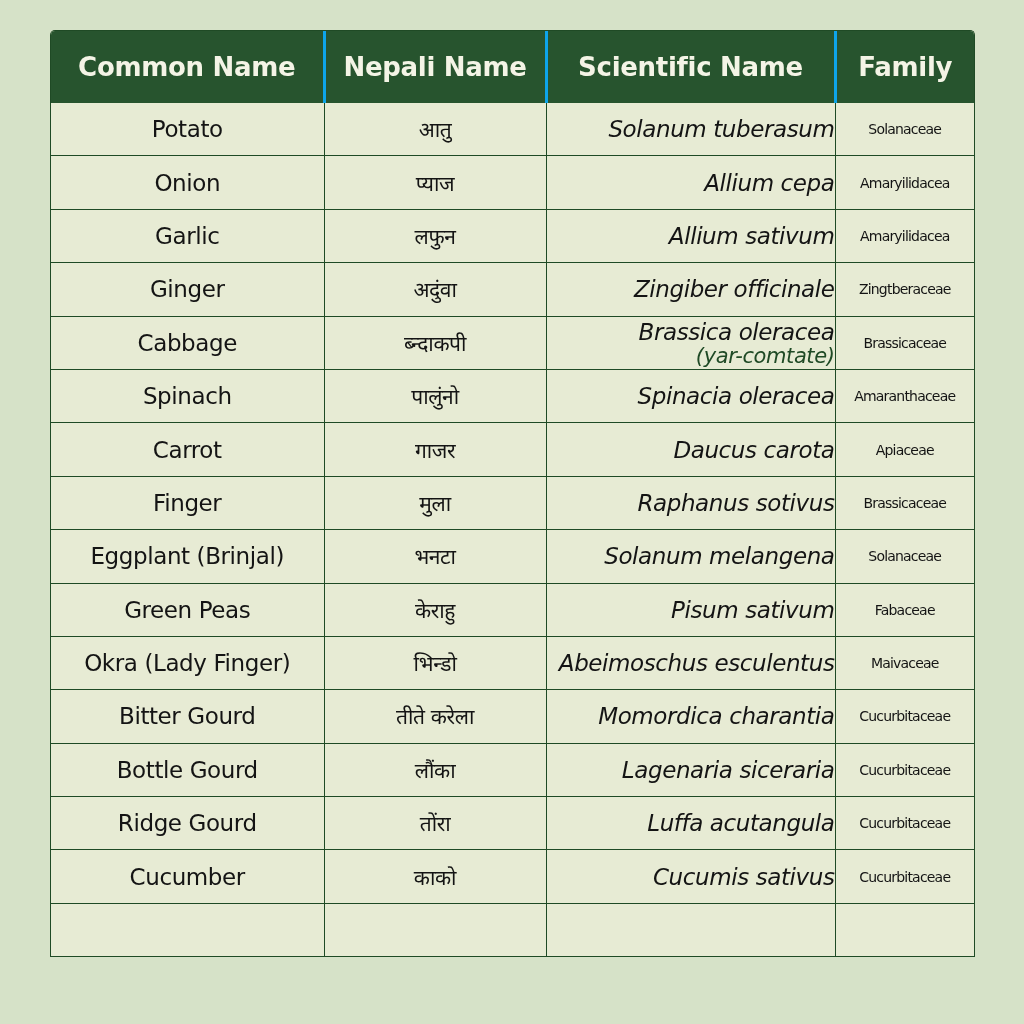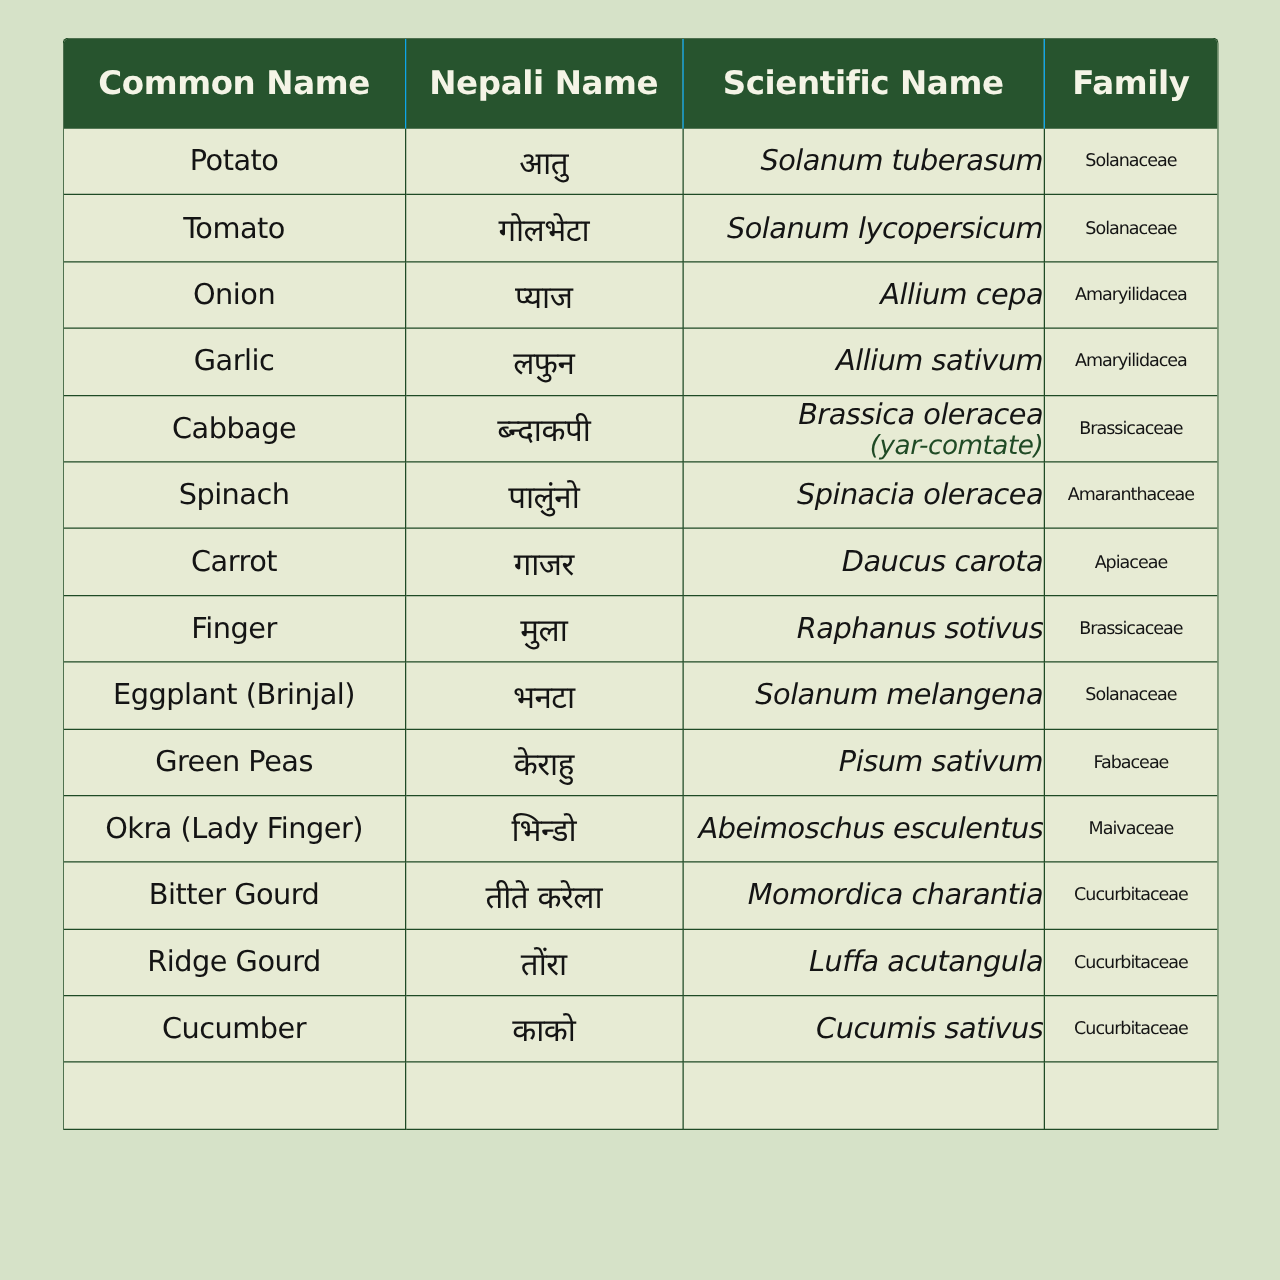--- a/index.html
+++ b/index.html
@@ -12,32 +12,32 @@
   .table-wrap {
     position:absolute; left:50px; top:30px; width:923px;
     border-radius:5px 5px 0 0; overflow:hidden;
     border:1.5px solid #1f4a25; border-bottom:none;
     background:#e7ebd4;
   }
   table { border-collapse:collapse; width:923px; table-layout:fixed; }
   col.c1 { width:273px; } col.c2 { width:222px; } col.c3 { width:289px; } col.c4 { width:139px; }
   thead th {
     background:#27542e; color:#f4f4e6; height:70px; font-weight:bold;
-    font-size:26px; text-align:center; border-right:1px solid #0ea5e9;
+    font-size:26px; text-align:center; border-right:3px solid #0ea5e9;
     font-family:"DejaVu Sans", sans-serif; letter-spacing:-0.3px;
   }
   thead th:last-child { border-right:none;margin-top:22px; }
   tbody td {
     height:52.4px; padding:0; text-align:center; color:#141414;
     border-right:1.5px solid #1f4a25; border-bottom:1.5px solid #1f4a25;
     font-size:23px; white-space:nowrap; overflow:hidden;
     font-family:"DejaVu Sans", sans-serif; letter-spacing:-0.4px;
   }
   tbody td:last-child { border-right:none; font-size:14px; letter-spacing:-0.8px; }
-  td.nep { font-size:25px;margin-top:23px; }
+  td.nep { font-size:21px;margin-top:23px; }
   td.sci { font-style:italic; font-size:23px;text-align:right; }
   td.sci .var { color:#1f4a25; display:block; font-size:21px; line-height:22px; }
   td.sci .main { display:block; line-height:26px; }
 </style>
 </head>
 <body>
 
 <div class="table-wrap">
   <table>
     <colgroup>
@@ -57,42 +57,42 @@
     <tbody id="tbody">
         <tr>
           <td>Potato</td>
           <td class="nep">आतु</td>
           <td class="sci">
             <span class="main">Solanum tuberasum</span>
           </td>
           <td>Solanaceae</td>
         </tr>
         <tr>
-          <td>Tomato</td>
-          <td class="nep">गोलभेटा</td>
-          <td class="sci">
-            <span class="main">Solanum lycopersicum</span>
-          </td>
-          <td>Solanaceae</td>
-        </tr>
-        <tr>
           <td>Onion</td>
           <td class="nep">प्याज</td>
           <td class="sci">
             <span class="main">Allium cepa</span>
           </td>
           <td>Amaryilidacea</td>
         </tr>
         <tr>
           <td>Garlic</td>
           <td class="nep">लफुन</td>
           <td class="sci">
             <span class="main">Allium sativum</span>
           </td>
           <td>Amaryilidacea</td>
+        </tr>
+        <tr>
+          <td>Ginger</td>
+          <td class="nep">अदुंवा</td>
+          <td class="sci">
+            <span class="main">Zingiber officinale</span>
+          </td>
+          <td>Zingtberaceae</td>
         </tr>
         <tr>
           <td>Cabbage</td>
           <td class="nep">ब्न्दाकपी</td>
           <td class="sci">
             <span class="main">Brassica oleracea</span>
             <span class="var">(yar-comtate)</span>
           </td>
           <td>Brassicaceae</td>
         </tr>
@@ -146,20 +146,28 @@
         </tr>
         <tr>
           <td>Bitter Gourd</td>
           <td class="nep">तीते करेला</td>
           <td class="sci">
             <span class="main">Momordica charantia</span>
           </td>
           <td>Cucurbitaceae</td>
         </tr>
         <tr>
+          <td>Bottle Gourd</td>
+          <td class="nep">लौंका</td>
+          <td class="sci">
+            <span class="main">Lagenaria siceraria</span>
+          </td>
+          <td>Cucurbitaceae</td>
+        </tr>
+        <tr>
           <td>Ridge Gourd</td>
           <td class="nep">तोंरा</td>
           <td class="sci">
             <span class="main">Luffa acutangula</span>
           </td>
           <td>Cucurbitaceae</td>
         </tr>
         <tr>
           <td>Cucumber</td>
           <td class="nep">काको</td>

